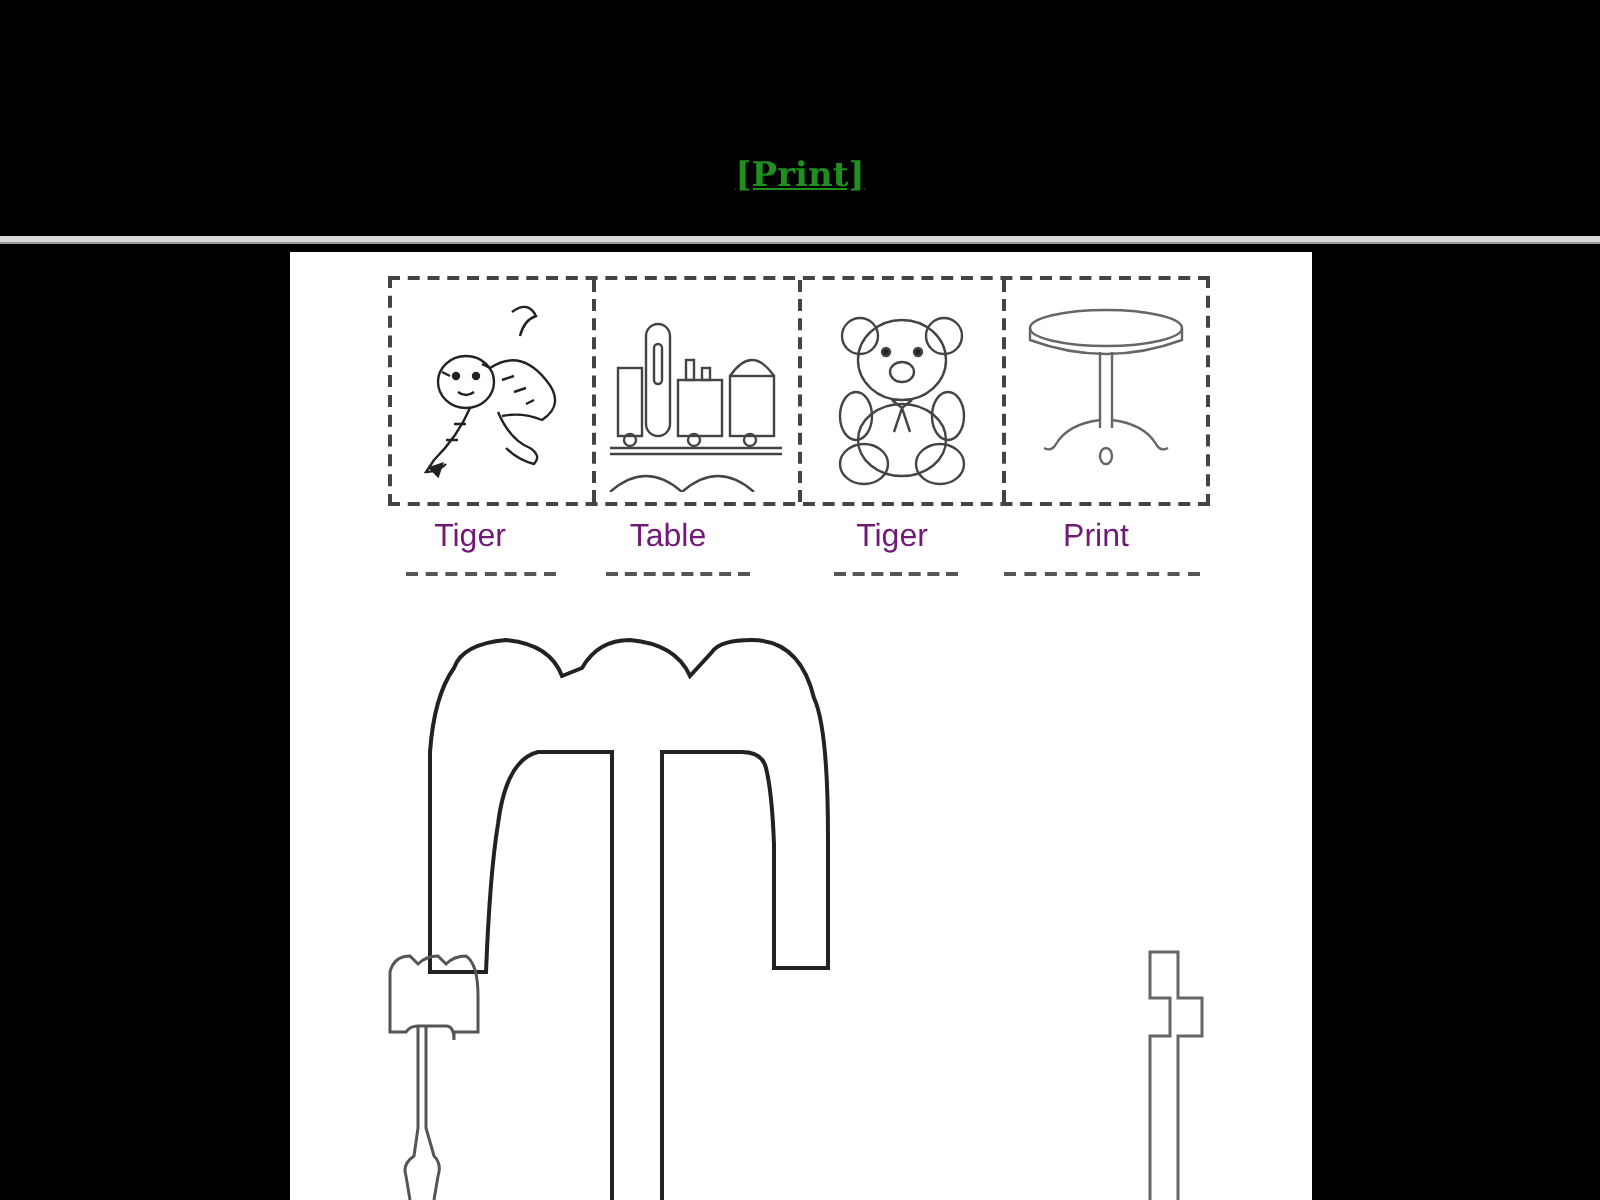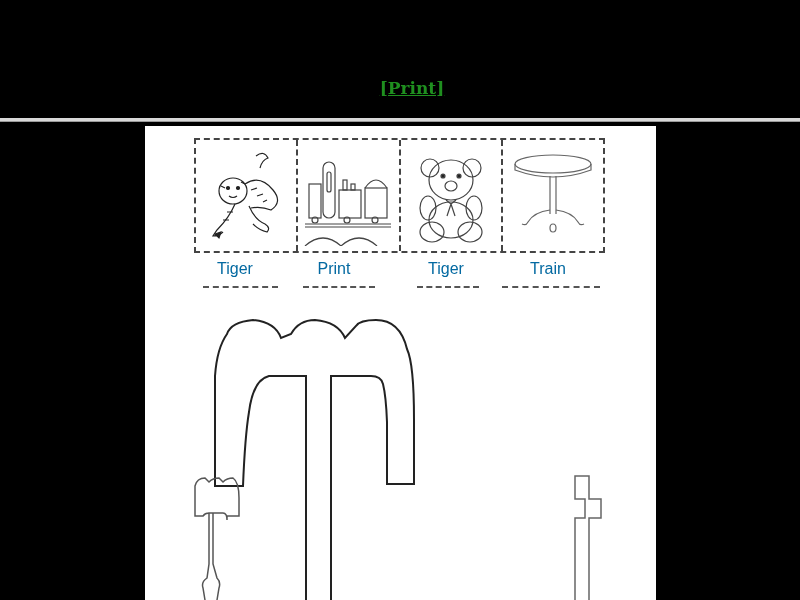--- a/index.html
+++ b/index.html
@@ -1,19 +1,19 @@
 <!DOCTYPE html>
 <html><head>
   <meta charset="utf-8">
   <style>
     * { margin: 0; padding: 0; box-sizing: border-box; }
     html, body { width: 800px; height: 600px; overflow: hidden; background: #000000; }
     body { position: relative; font-family: "Liberation Sans", sans-serif; }
 
-    .top-bar { position: absolute; left: 12px; top: 0; width: 744px; height: 118px; background: #000; }
+    .top-bar { position: absolute; left: 0; top: 0; width: 744px; height: 118px; background: #000; }
     .print-link {
       position: absolute; left: 0; width: 800px; top: 78px; text-align: center;
       font-family: "DejaVu Serif", serif; font-weight: bold; font-size: 17px;
       color: #1f8f1f; text-decoration: underline; cursor: pointer;
     }
     .hr-rule { position: absolute; left: 0; top: 118px; width: 800px; height: 4px; background: #d8d8d8; border-bottom: 1px solid #9a9a9a; }
 
     .page {
       position: absolute; left: 145px; top: 126px; width: 511px; height: 474px;
       background: #ffffff;
@@ -24,21 +24,21 @@
       border: 2px dashed #444; display: flex;
     }
     .pic-cell {
       flex: 1; height: 100%; border-right: 2px dashed #444; position: relative;
       display: flex; align-items: center; justify-content: center;
     }
     .pic-cell:last-child { border-right: none; }
     .pic-cell svg { width: 90px; height: 100px; }
 
     .label {
-      position: absolute; top: 134px; font-size: 16px; color: #0369a1; text-align: center; width: 80px;
+      position: absolute; top: 134px; font-size: 16px; color: #701a75; text-align: center; width: 80px;
     }
     .answer-line {
       position: absolute; top: 160px; height: 0; border-top: 2px dashed #555;
     }
 
     .letter-art { position: absolute; left: 0; top: 0; width: 511px; height: 474px; }
   </style>
 </head>
 <body>
 
@@ -108,23 +108,23 @@
         <path d="M7 18 v6 q38 14 76 0 v-6"></path>
         <path d="M42 30 v38 M48 30 v38"></path>
         <path d="M42 64 q-16 2 -22 12 q-2 4 -6 2"></path>
         <path d="M48 64 q16 2 22 12 q2 4 6 2"></path>
         <ellipse cx="45" cy="82" rx="3" ry="4"></ellipse>
       </svg>
     </div>
   </div>
 
   <div class="label" style="left:50px;">Tiger</div>
-  <div class="label" style="left:149px;">Print</div>
+  <div class="label" style="left:149px;">Table</div>
   <div class="label" style="left:261px;">Tiger</div>
-  <div class="label" style="left:363px;">Train</div>
+  <div class="label" style="left:363px;">Print</div>
 
   <div class="answer-line" style="left:58px; width:75px;"></div>
   <div class="answer-line" style="left:158px; width:72px;"></div>
   <div class="answer-line" style="left:272px; width:62px;"></div>
   <div class="answer-line" style="left:357px; width:98px;"></div>
 
   <svg class="letter-art" viewBox="0 0 511 474" fill="none" stroke="#222" stroke-width="2">
 
     <path d="M186 474 V250 H226 Q236 250 238 258 Q241 270 242 296 V358 H269 V293 Q269 238 262 223 Q255 194 231 194 Q215 194 211 200 L200 212 Q193 196 170 194 Q154 194 146 208 L136 212 Q130 196 108 194 Q86 196 82 208 Q72 222 70 250 V360 H98 Q100 310 104 286 Q108 254 124 250 H161 V474"></path>
 

